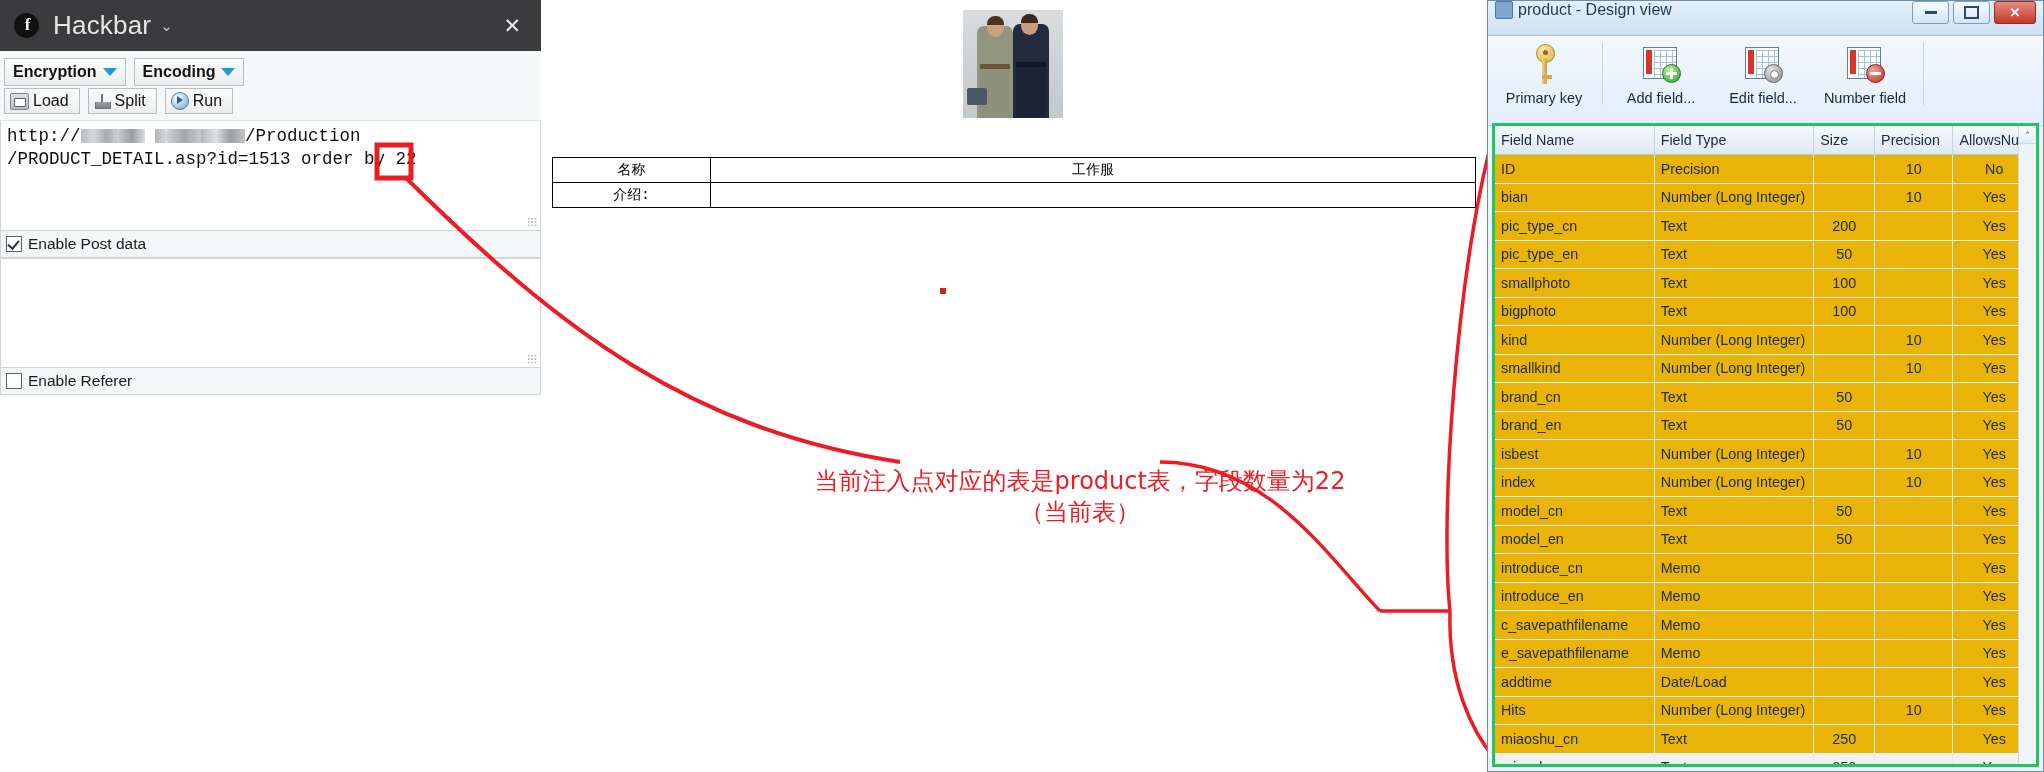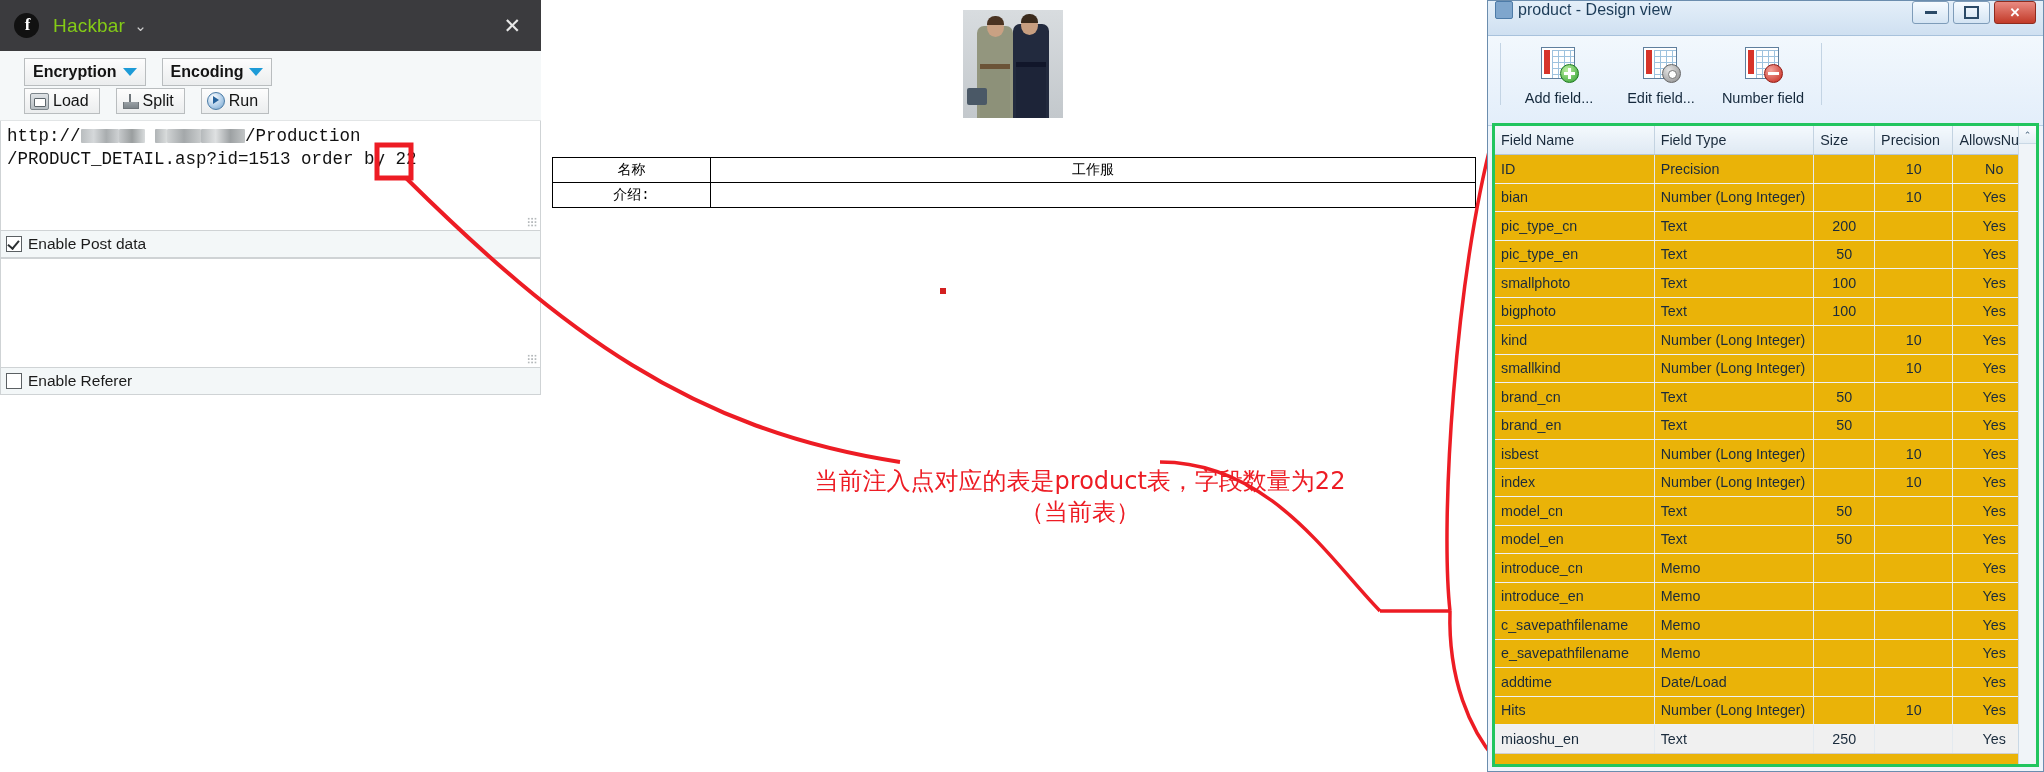--- a/index.html
+++ b/index.html
@@ -9,26 +9,26 @@
     position:relative;overflow:hidden;
   }
 
   
   #hackbar{position:absolute;left:0;top:0;width:541px;height:449px;background:#ffffff;}
   #hb-titlebar{height:51px;background:#3b3b3e;display:flex;align-items:center;padding:0 14px;}
   #hb-logo{width:25px;height:25px;border-radius:50%;background:#111;position:relative;flex:0 0 auto;
            display:flex;align-items:center;justify-content:center;}
   #hb-logo span{color:#fff;font-size:17px;font-weight:bold;font-family:"Liberation Serif",serif;line-height:1;
                 position:relative;left:1px;top:-1px;}
-  #hb-title{color:#84cc16;font-size:19px;margin-left:14px;font-weight:400;letter-spacing:.2px;}
+  #hb-title{color:#e5e5e5;font-size:26px;margin-left:14px;font-weight:400;letter-spacing:.2px;}
   #hb-title-caret{color:#cfcfcf;font-size:15px;margin-left:9px;}
   #hb-close{margin-left:auto;color:#e8e8e8;font-size:21px;line-height:1;padding:4px 6px;cursor:pointer;}
 
   #hb-toolbar{background:#f5f8f9;border-bottom:1px solid #e2e5e6;padding:5px 4px 6px 4px;}
-  .hb-row{display:flex;align-items:center;gap:16px;margin:2px 0 0 20px;}
+  .hb-row{display:flex;align-items:center;gap:8px;margin:2px 0 0 0;}
   .hb-btn{
     background:linear-gradient(#fdfdfd,#ebedee);
     border:1px solid #b9bdbf;color:#131313;
     font-size:16px;font-weight:bold;
     padding:4px 8px;display:flex;align-items:center;gap:4px;cursor:pointer;
     font-family:"Liberation Sans",sans-serif;
   }
   .hb-btn.plain{font-weight:400;font-size:16px;padding:3px 10px 3px 5px;}
   .caret-blue{width:0;height:0;border-left:7px solid transparent;border-right:7px solid transparent;
               border-top:8px solid #1d9bd7;display:inline-block;margin-left:2px;}
@@ -285,20 +285,30 @@
           <span class="wmin"></span>
         </div>
       <div class="wbtn">
           <span class="wmax"></span>
         </div>
       <div class="wbtn close">✕</div>
     </div>
   </div>
 
   <div id="ac-ribbon">
+    <div class="rb-item">
+      <div class="rb-ico">
+        <div class="key-ico">
+            <div class="kh"></div>
+            <div class="ks"></div>
+            <div class="kt"></div>
+          </div>
+      </div>
+      <div class="rb-lbl">Primary key</div>
+    </div>
     <div class="rb-sep"></div>
     <div class="rb-item">
       <div class="rb-ico">
         <div class="tbl-ico">
             <div class="grid"></div>
             <div class="redcol"></div>
             <div class="lines"></div>
             <div class="badge add"></div>
           </div>
       </div>
@@ -474,20 +484,27 @@
             <td class="c-prec"></td>
             <td class="c-null">Yes</td>
           </tr>
           <tr>
             <td class="c-name">Hits</td>
             <td class="c-type">Number (Long Integer)</td>
             <td class="c-size"></td>
             <td class="c-prec">10</td>
             <td class="c-null">Yes</td>
           </tr>
+          <tr>
+            <td class="c-name">miaoshu_cn</td>
+            <td class="c-type">Text</td>
+            <td class="c-size">250</td>
+            <td class="c-prec"></td>
+            <td class="c-null">Yes</td>
+          </tr>
           <tr class="sel">
             <td class="c-name">miaoshu_en</td>
             <td class="c-type">Text</td>
             <td class="c-size">250</td>
             <td class="c-prec"></td>
             <td class="c-null">Yes</td>
           </tr>
         </tbody>
     </table>
     <div id="ac-scroll">

